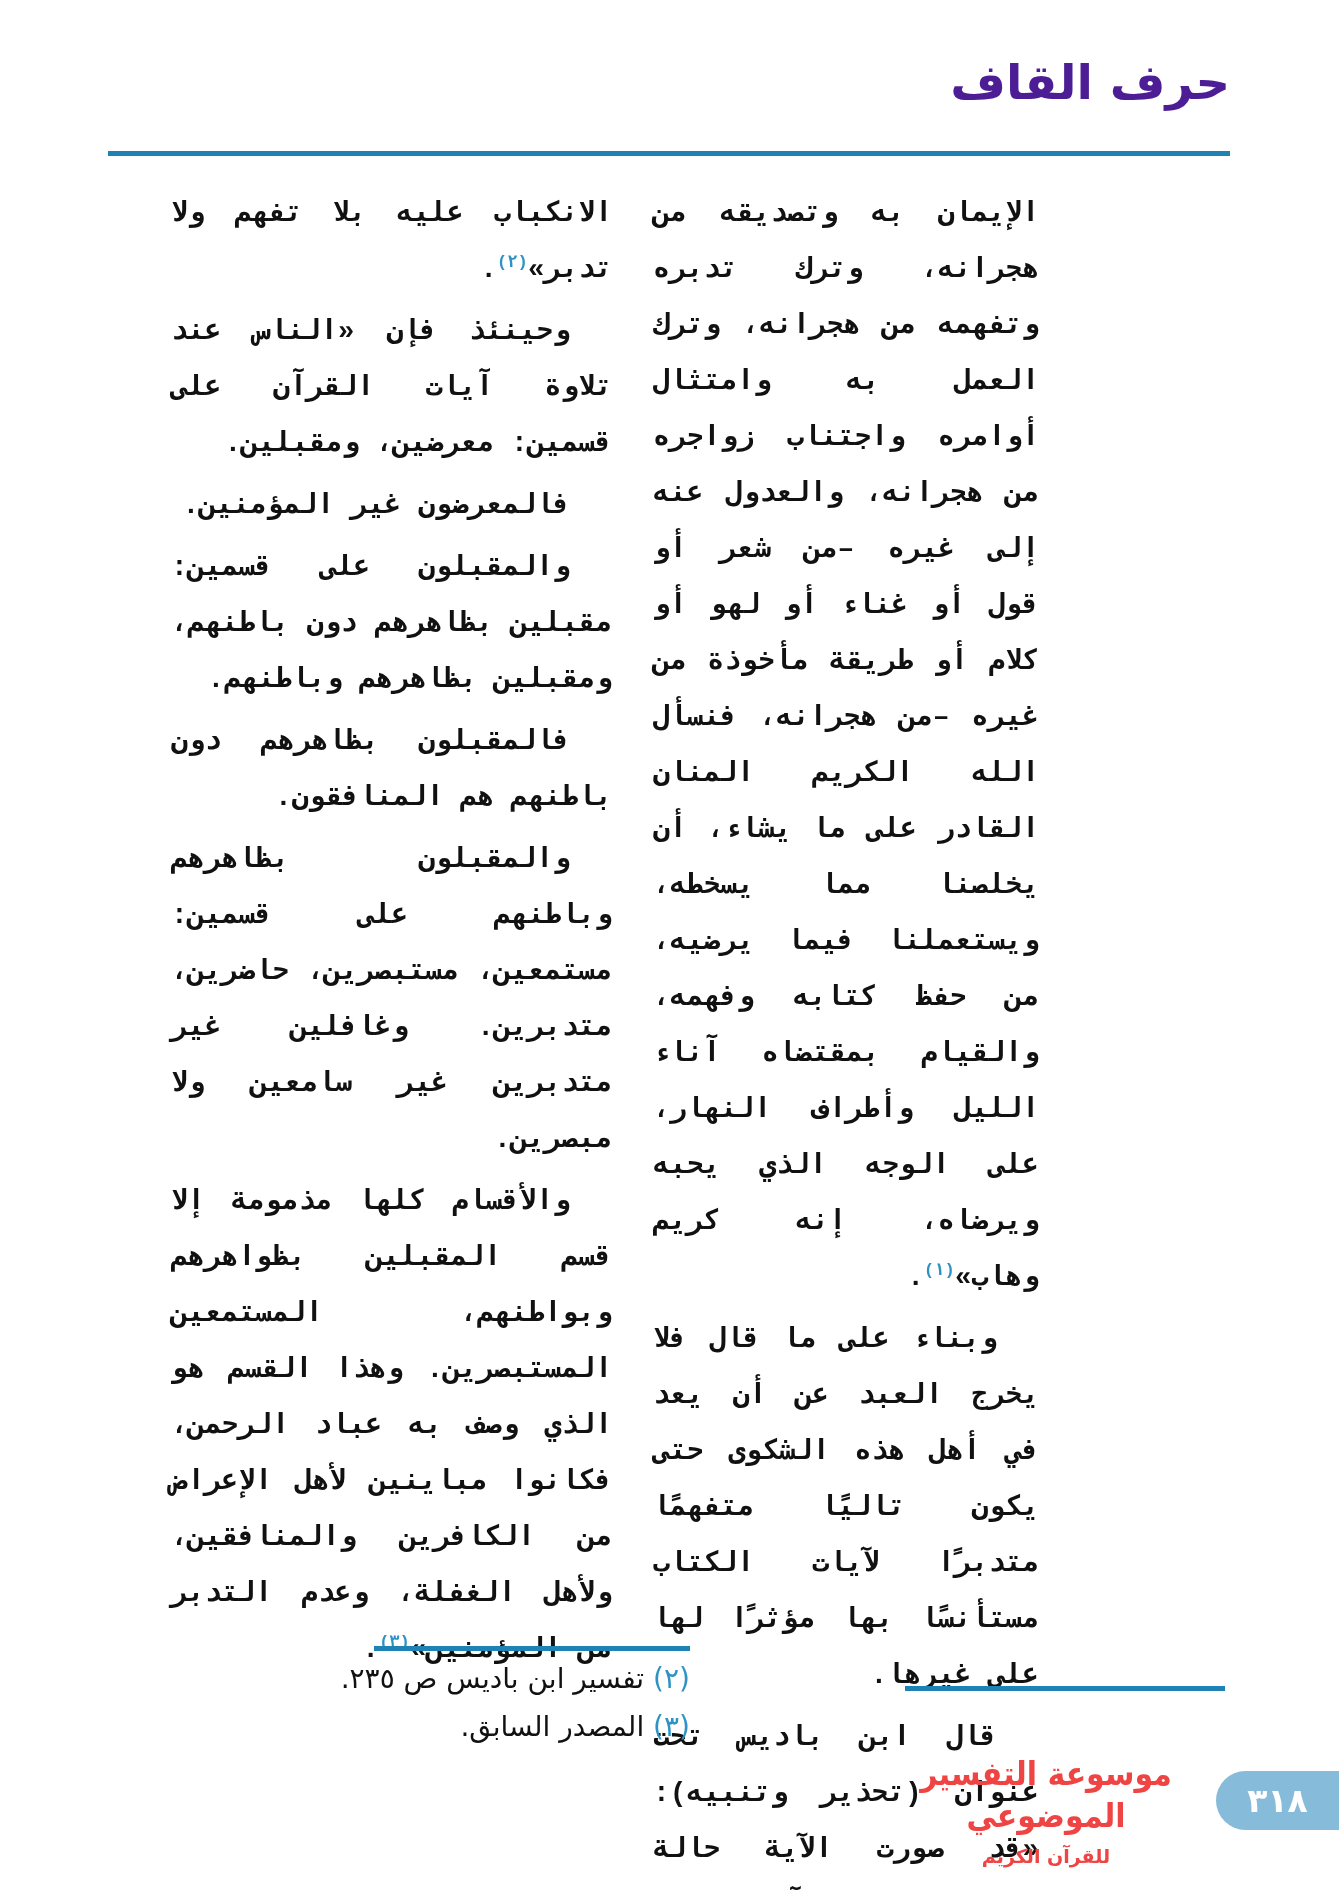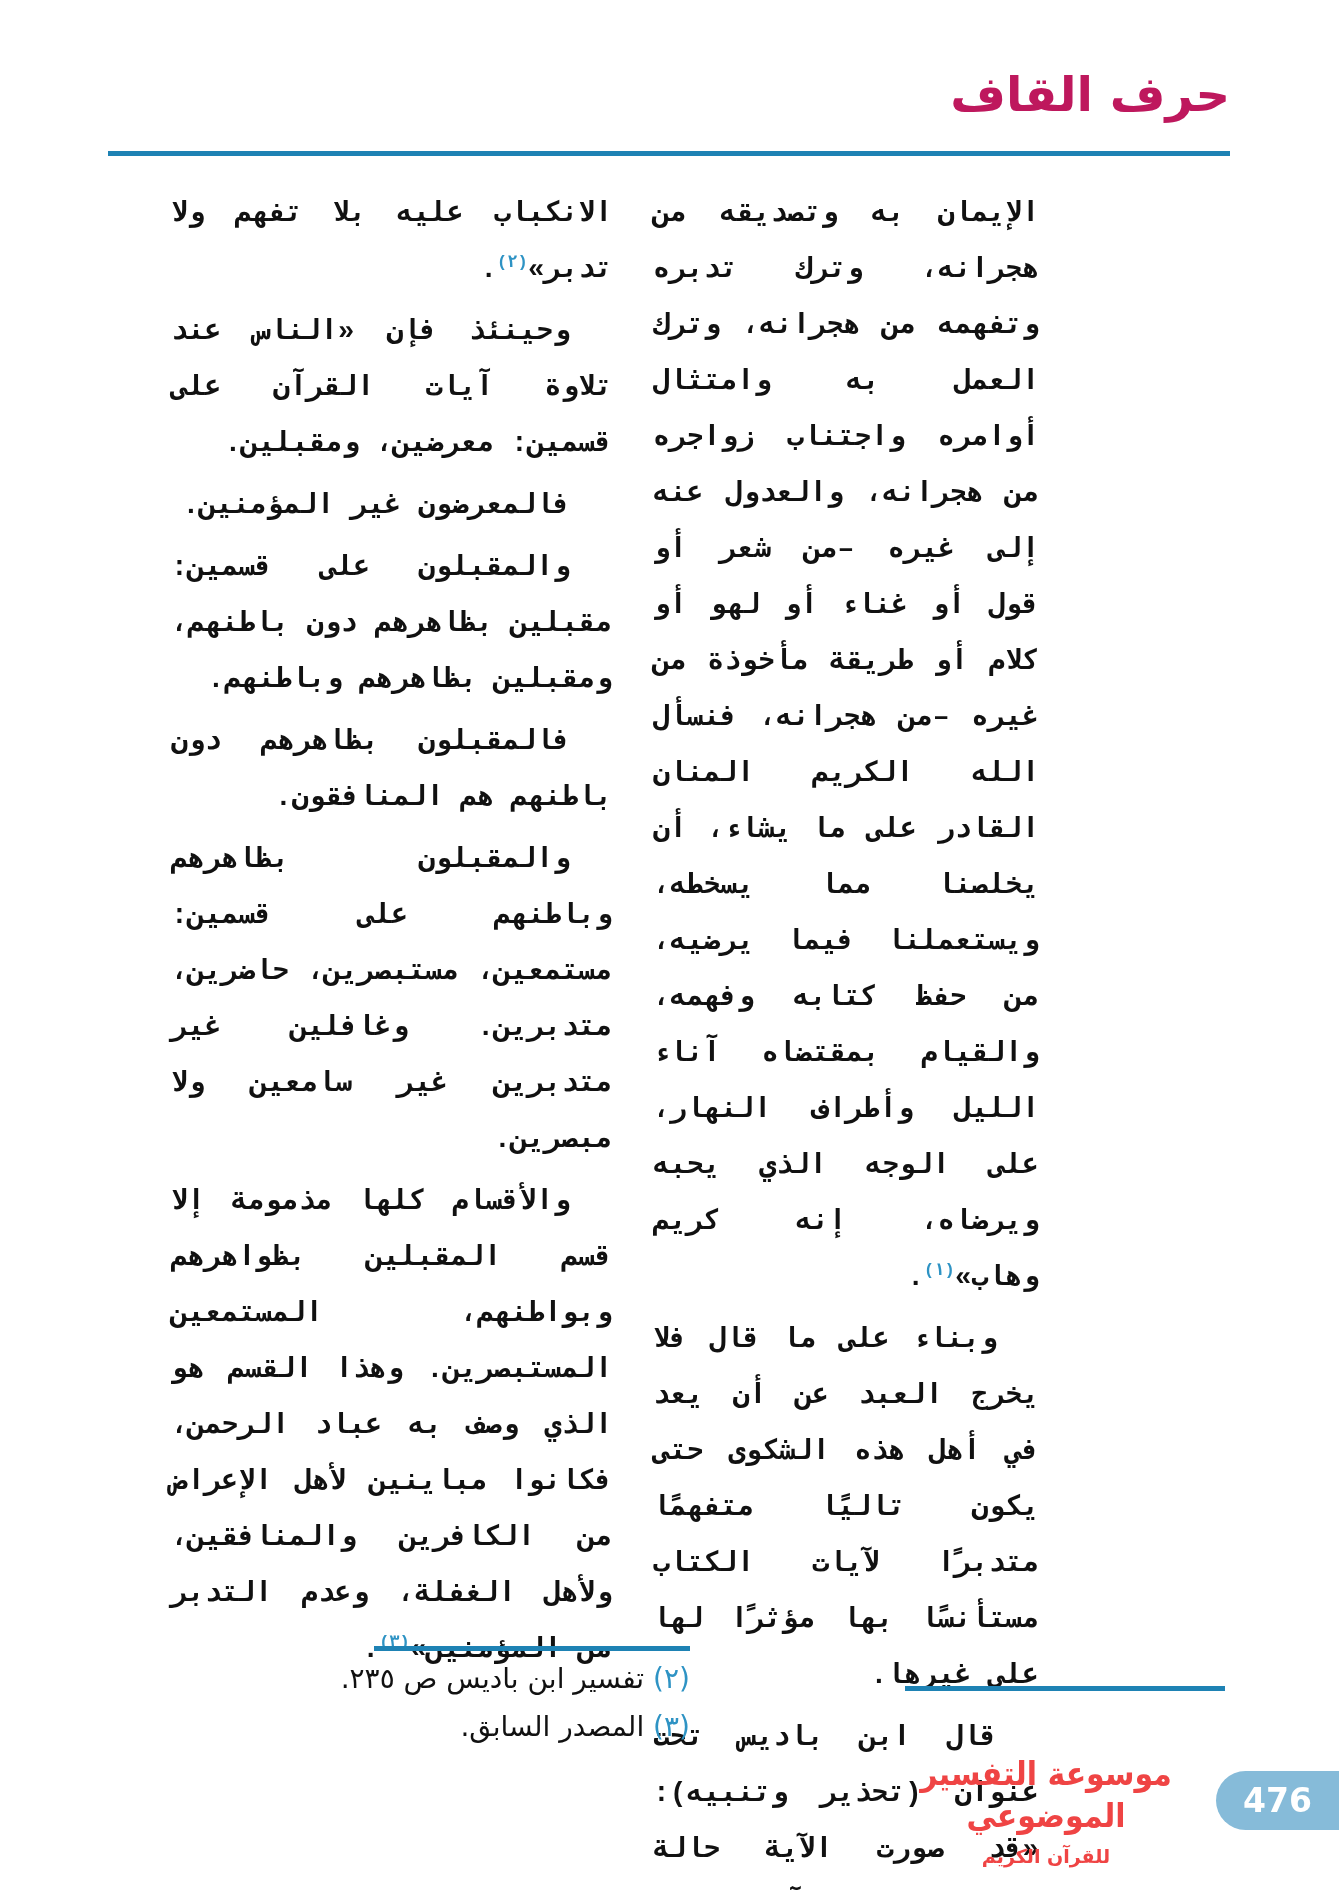--- a/index.html
+++ b/index.html
@@ -2,22 +2,22 @@
 <html lang="ar" dir="rtl"><head>
 <meta charset="utf-8">
 <style>
   html,body{margin:0;padding:0;background:#e8e8e8;}
   .page{
     position:relative;width:1339px;height:1890px;margin:0 auto;
     background:#ffffff;direction:rtl;overflow:hidden;
     font-family:"DejaVu Sans", sans-serif;color:#111111;
   }
   .header-title{
-    position:absolute;top:66px;right:109px;
-    font-size:48px;font-weight:bold;color:#be185d;
+    position:absolute;top:54px;right:109px;
+    font-size:48px;font-weight:bold;color:#4c1d95;
     letter-spacing:-2px;
   }
   .header-rule{
     position:absolute;top:151px;left:108px;width:1122px;height:5px;
     background:#1e82b4;
   }
   .col{
     position:absolute;top:186px;
     font-size:28px;font-weight:bold;line-height:56px;
     text-align:justify;text-align-last:right;
@@ -85,15 +85,15 @@
 
   <div class="footnotes-right">
     <div class="fn-rule fn-rule-right"></div>
   </div>
 
   <div class="logo">
     <div class="logo-title">موسوعة التفسير الموضوعي</div>
     <div class="logo-sub">للقرآن الكريم</div>
   </div>
 
-  <div class="page-badge">476</div>
+  <div class="page-badge">٣١٨</div>
 
 </div>
 
 </body></html>

